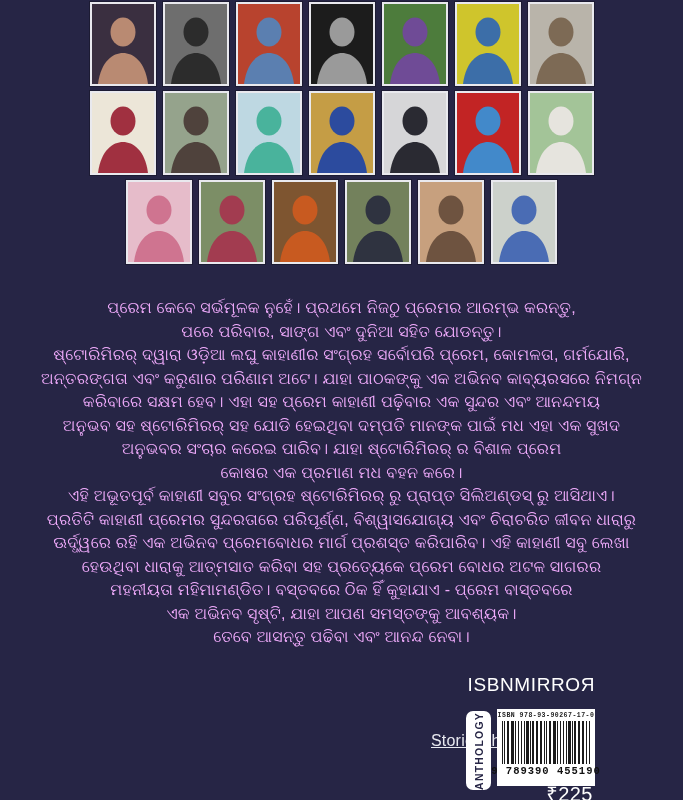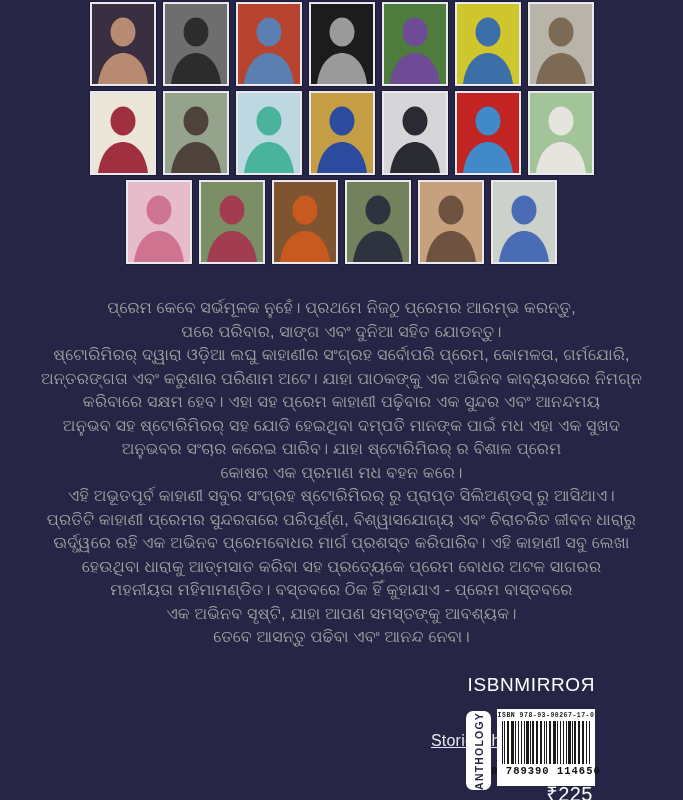--- a/index.html
+++ b/index.html
@@ -14,21 +14,21 @@
   .prow{display:flex;justify-content:center;gap:7px;}
   .tile{
     width:62px;height:80px;border:2px solid #e9e9ee;
     overflow:hidden;position:relative;flex:0 0 auto;
     box-shadow:0 0 0 1px rgba(0,0,0,.25);
   }
   .tile svg{display:block;}
   
   .blurb{
     position:absolute;top:296px;left:30px;right:30px;
-    text-align:center;color:#a3a3a3;font-size:16px;line-height:23.5px;
+    text-align:center;color:#f0abfc;font-size:16px;line-height:23.5px;
     letter-spacing:.2px;
   }
   .bline{white-space:nowrap;}
   
   .logo{
     position:absolute;top:674px;right:88px;color:#ffffff;
     font-size:19px;letter-spacing:.6px;white-space:nowrap;
   }
   .logo .logo-a{font-weight:400;}
   .logo .logo-b{font-weight:400;}
@@ -250,18 +250,18 @@
         <span style="width:1px;margin-right:2px"></span>
         <span style="width:1px;margin-right:1px"></span>
         <span style="width:3px;margin-right:1px"></span>
         <span style="width:1px;margin-right:1px"></span>
         <span style="width:2px;margin-right:2px"></span>
         <span style="width:2px;margin-right:2px"></span>
         <span style="width:2px;margin-right:2px"></span>
         <span style="width:1px;margin-right:1px"></span>
         <span style="width:1px;margin-left:1px"></span>
       </div>
-    <div class="isbn-num">9 789390 114650</div>
+    <div class="isbn-num">9 789390 455190</div>
   </div>
 
   <div class="price">₹225</div>
 
 </div>
 
 </body></html>

